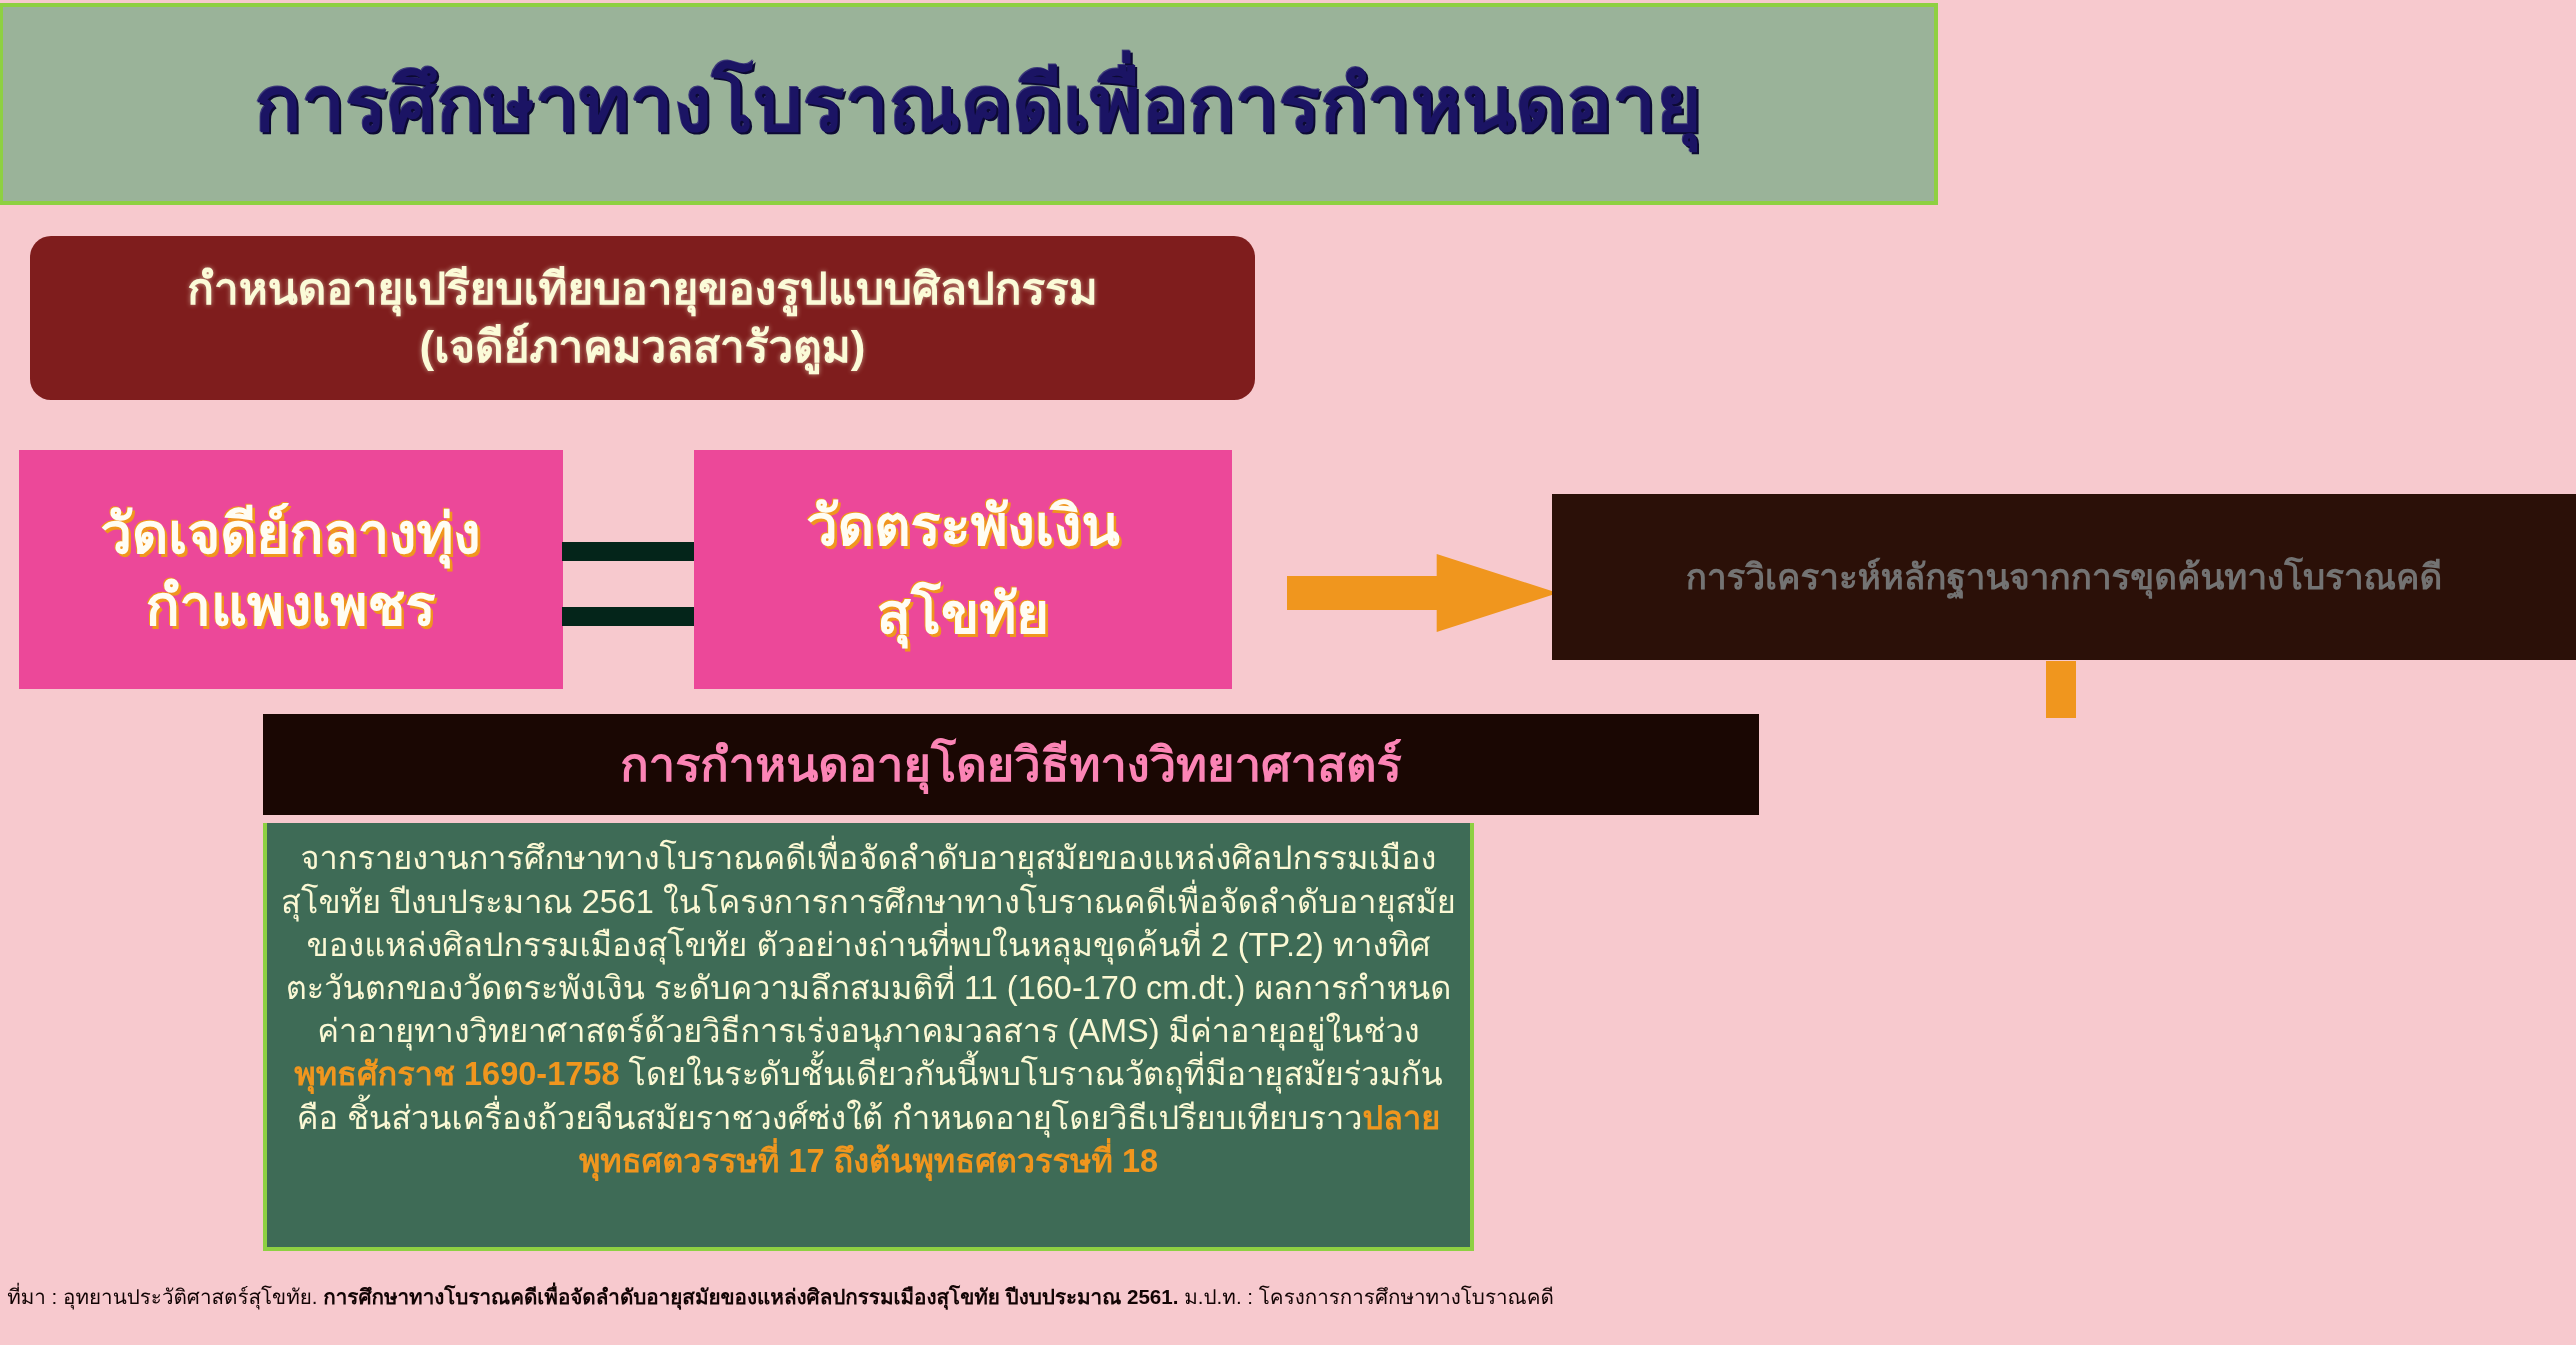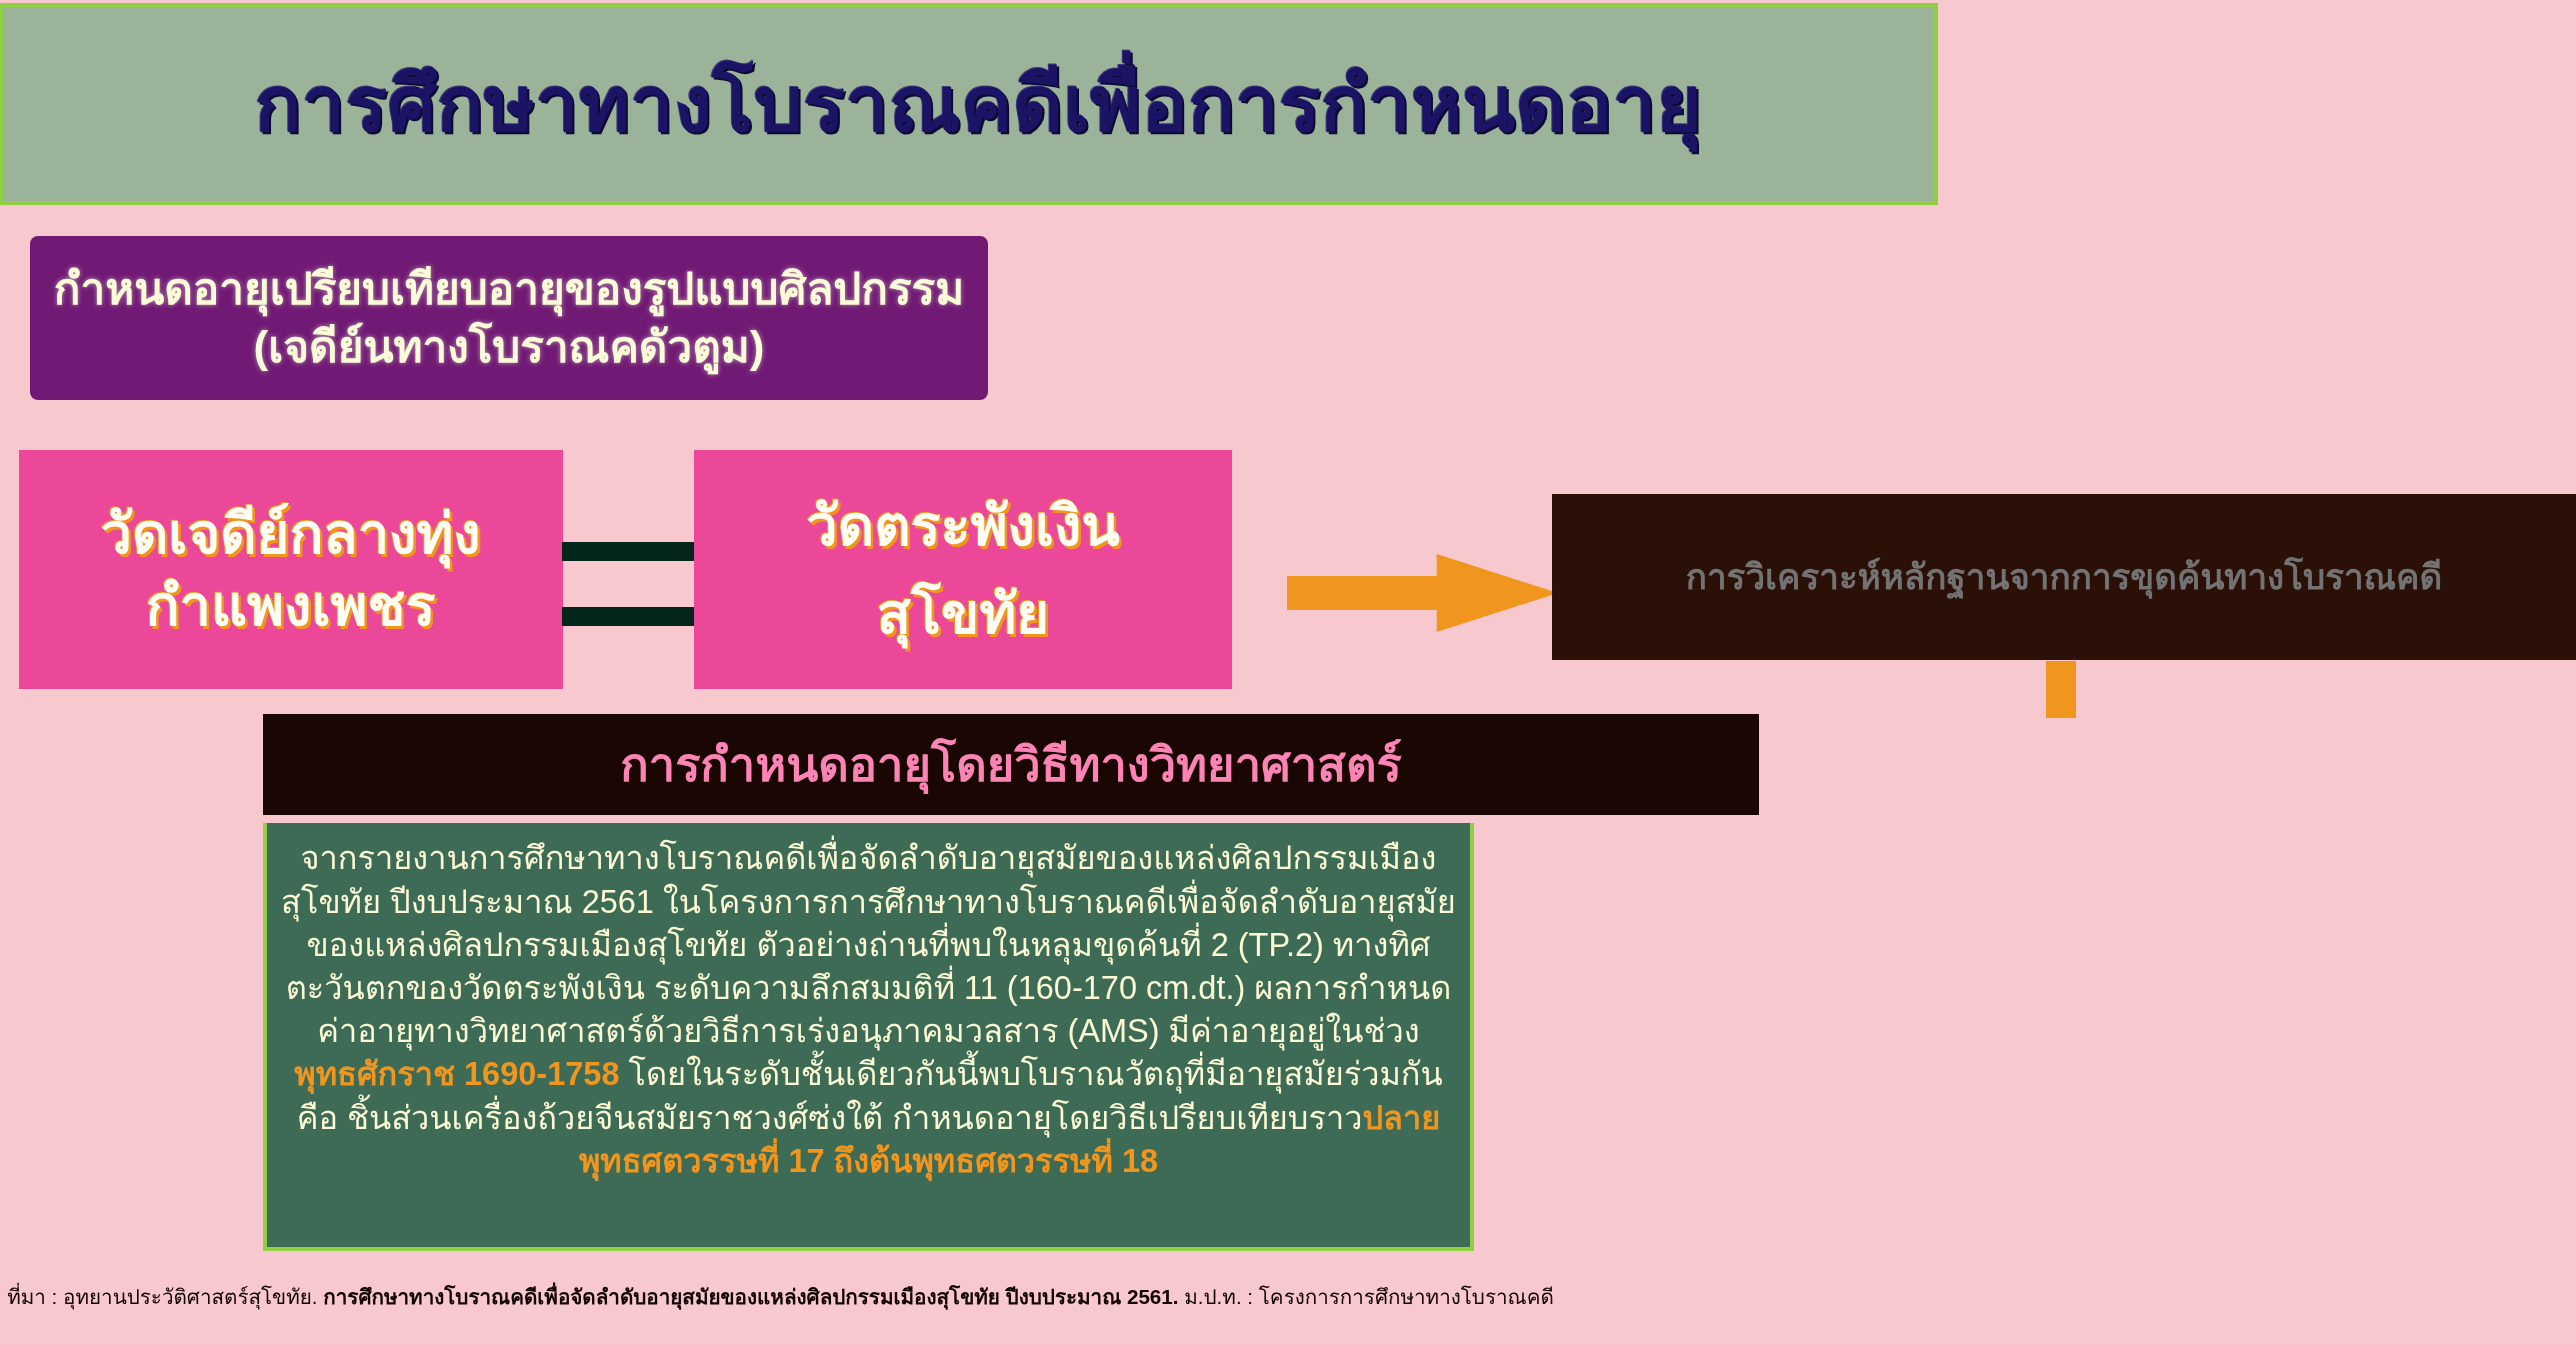--- a/index.html
+++ b/index.html
@@ -41,24 +41,24 @@
       -1px -1px 0 #3d3a7a;
     white-space: nowrap;
     margin-left: 20px;
   }
 
   
   #compare-box {
     position: absolute;
     left: 30px;
     top: 236px;
-    width: 958px;
+    width: 1225px;
     height: 164px;
-    background: #701a75;
-    border-radius: 8px;
+    background: #7f1d1d;
+    border-radius: 21px;
     box-sizing: border-box;
     display: flex;
     flex-direction: column;
     align-items: center;
     justify-content: center;
     padding: 5.2px 20.6px;
   }
   #compare-box .line {
     color: #fbfbd8;
     font-size: 44px;
@@ -218,21 +218,21 @@
 </style>
 </head>
 <body>
 
 <div id="title-banner">
   <div class="title-text">การศึกษาทางโบราณคดีเพื่อการกำหนดอายุ</div>
 </div>
 
 <div id="compare-box">
   <div class="line">กำหนดอายุเปรียบเทียบอายุของรูปแบบศิลปกรรม</div>
-  <div class="line">(เจดีย์นทางโบราณคดัวตูม)</div>
+  <div class="line">(เจดีย์ภาคมวลสารัวตูม)</div>
 </div>
 
 <div class="site-box" id="site-box-left">
   <div class="line">วัดเจดีย์กลางทุ่ง</div>
   <div class="line">กำแพงเพชร</div>
 </div>
 
 <div class="connector-bar" id="connector-bar-top"></div>
 <div class="connector-bar" id="connector-bar-bottom"></div>
 

